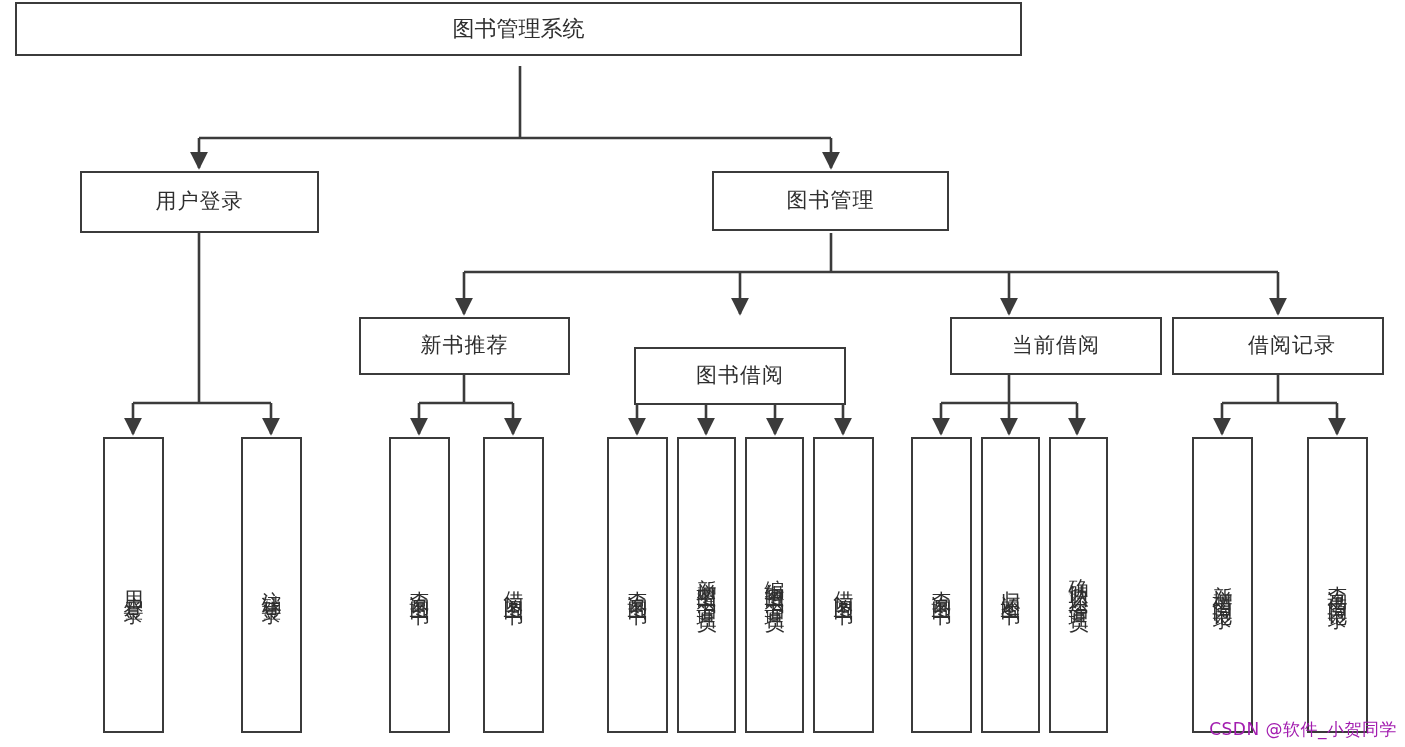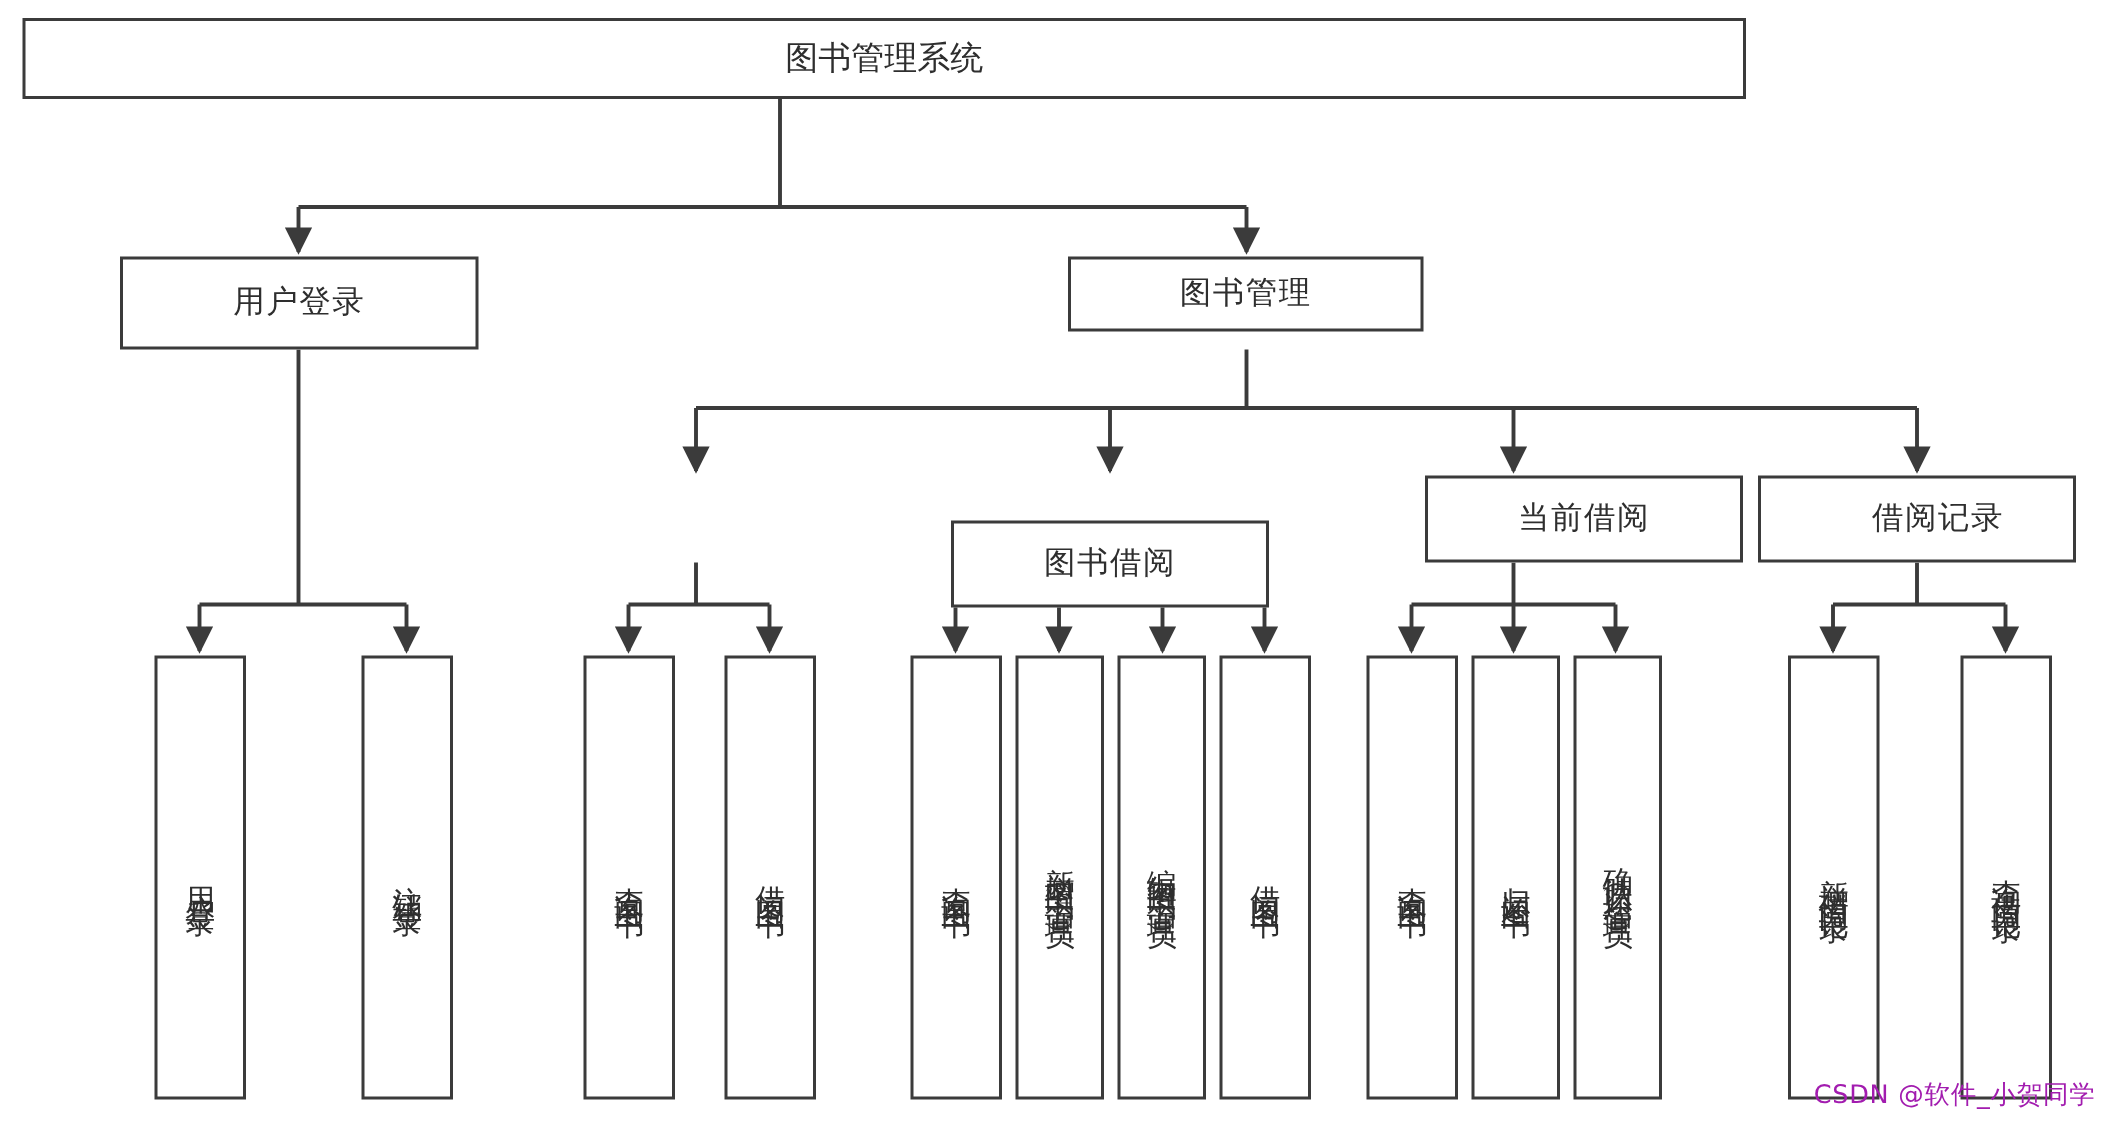--- a/index.html
+++ b/index.html
@@ -116,31 +116,34 @@
       <path d="M 1009 403 L 1009 434" marker-end="url(#arrow)"></path>
       <path d="M 1077 403 L 1077 434" marker-end="url(#arrow)"></path>
 
       <path d="M 1278 375 L 1278 403"></path>
       <path d="M 1222 403 L 1337 403"></path>
       <path d="M 1222 403 L 1222 434" marker-end="url(#arrow)"></path>
       <path d="M 1337 403 L 1337 434" marker-end="url(#arrow)"></path>
     </g>
   </svg>
 
-  <div class="node root" style="left:15px; top:12px; width:1149px; height:54px;">
+  <div class="node root" style="left:15px; top:2px; width:1007px; height:54px;">
     <span>图书管理系统</span>
   </div>
 
   <div class="node h" style="left:80px; top:171px; width:239px; height:62px;">
     <span>用户登录</span>
   </div>
-  <div class="node h" style="left:712px; top:171px; width:237px; height:50px;">
+  <div class="node h" style="left:712px; top:171px; width:237px; height:60px;">
     <span>图书管理</span>
   </div>
 
+  <div class="node h" style="left:359px; top:317px; width:211px; height:58px;">
+    <span>新书推荐</span>
+  </div>
   <div class="node h" style="left:634px; top:317px; width:212px; height:58px;margin-top:30px;">
     <span>图书借阅</span>
   </div>
   <div class="node h" style="left:950px; top:317px; width:212px; height:58px;">
     <span>当前借阅</span>
   </div>
   <div class="node h" style="left:1172px; top:317px; width:212px; height:58px;padding-left:28px;">
     <span>借阅记录</span>
   </div>
 

